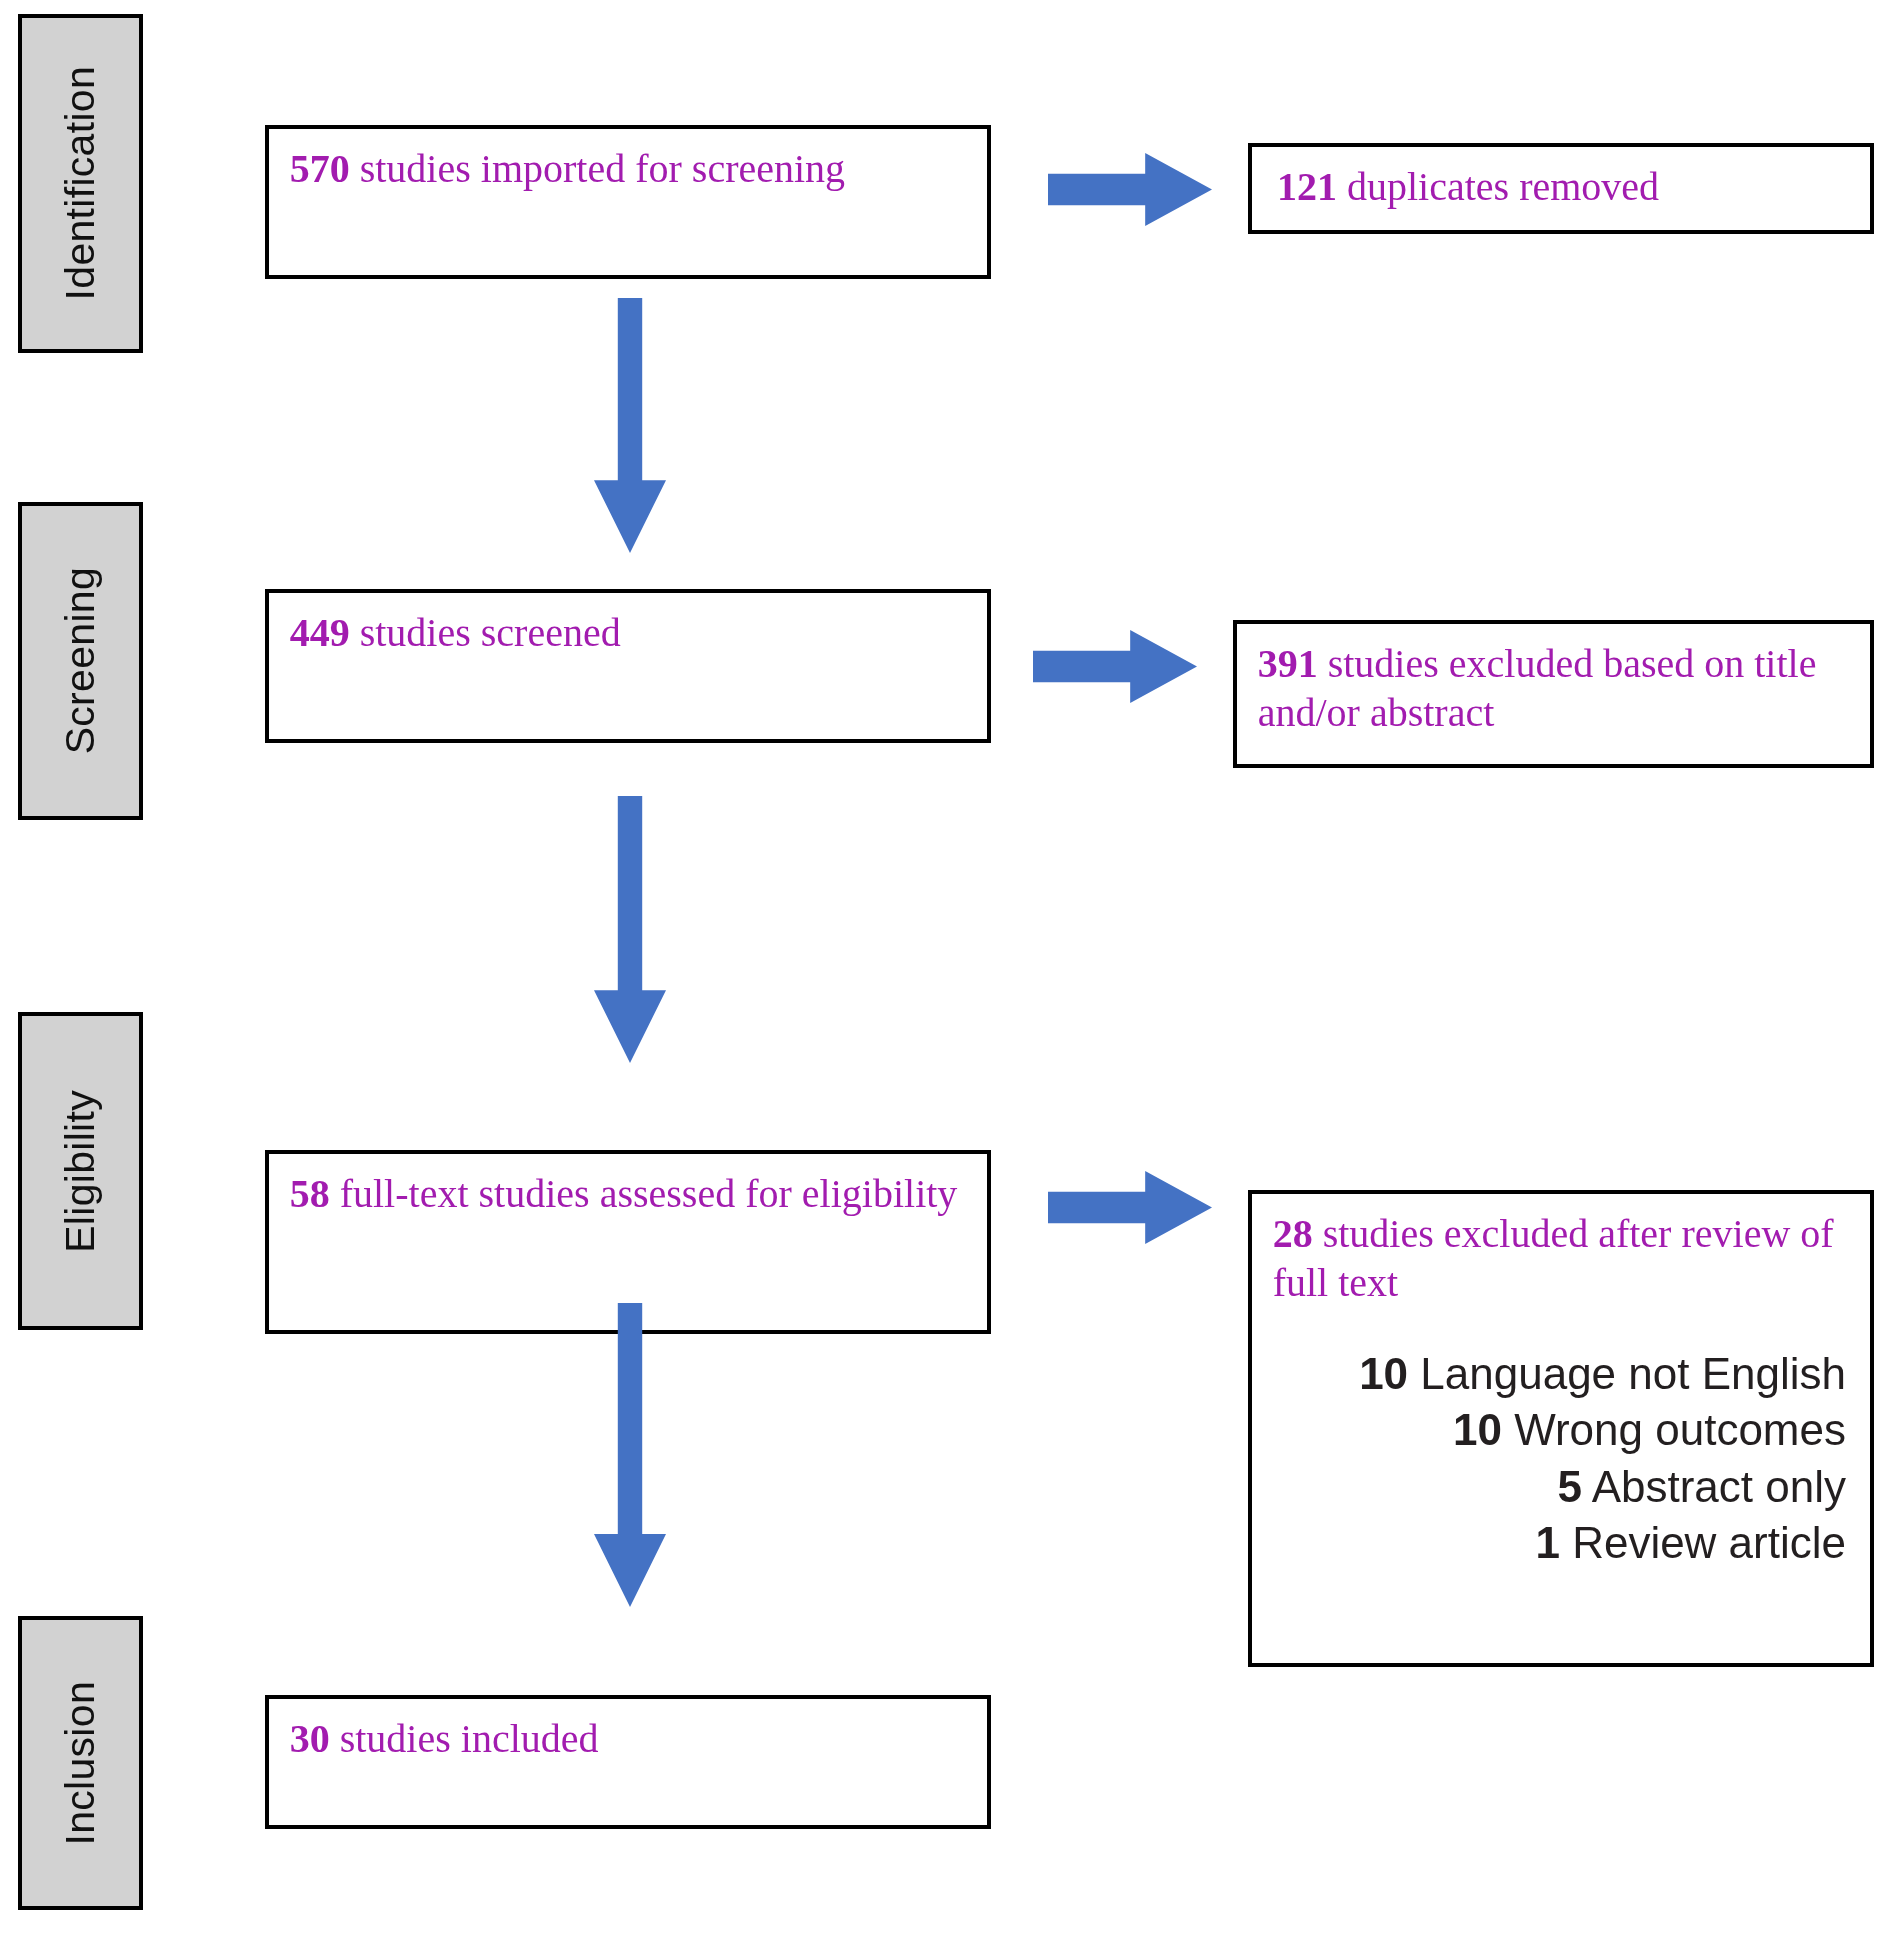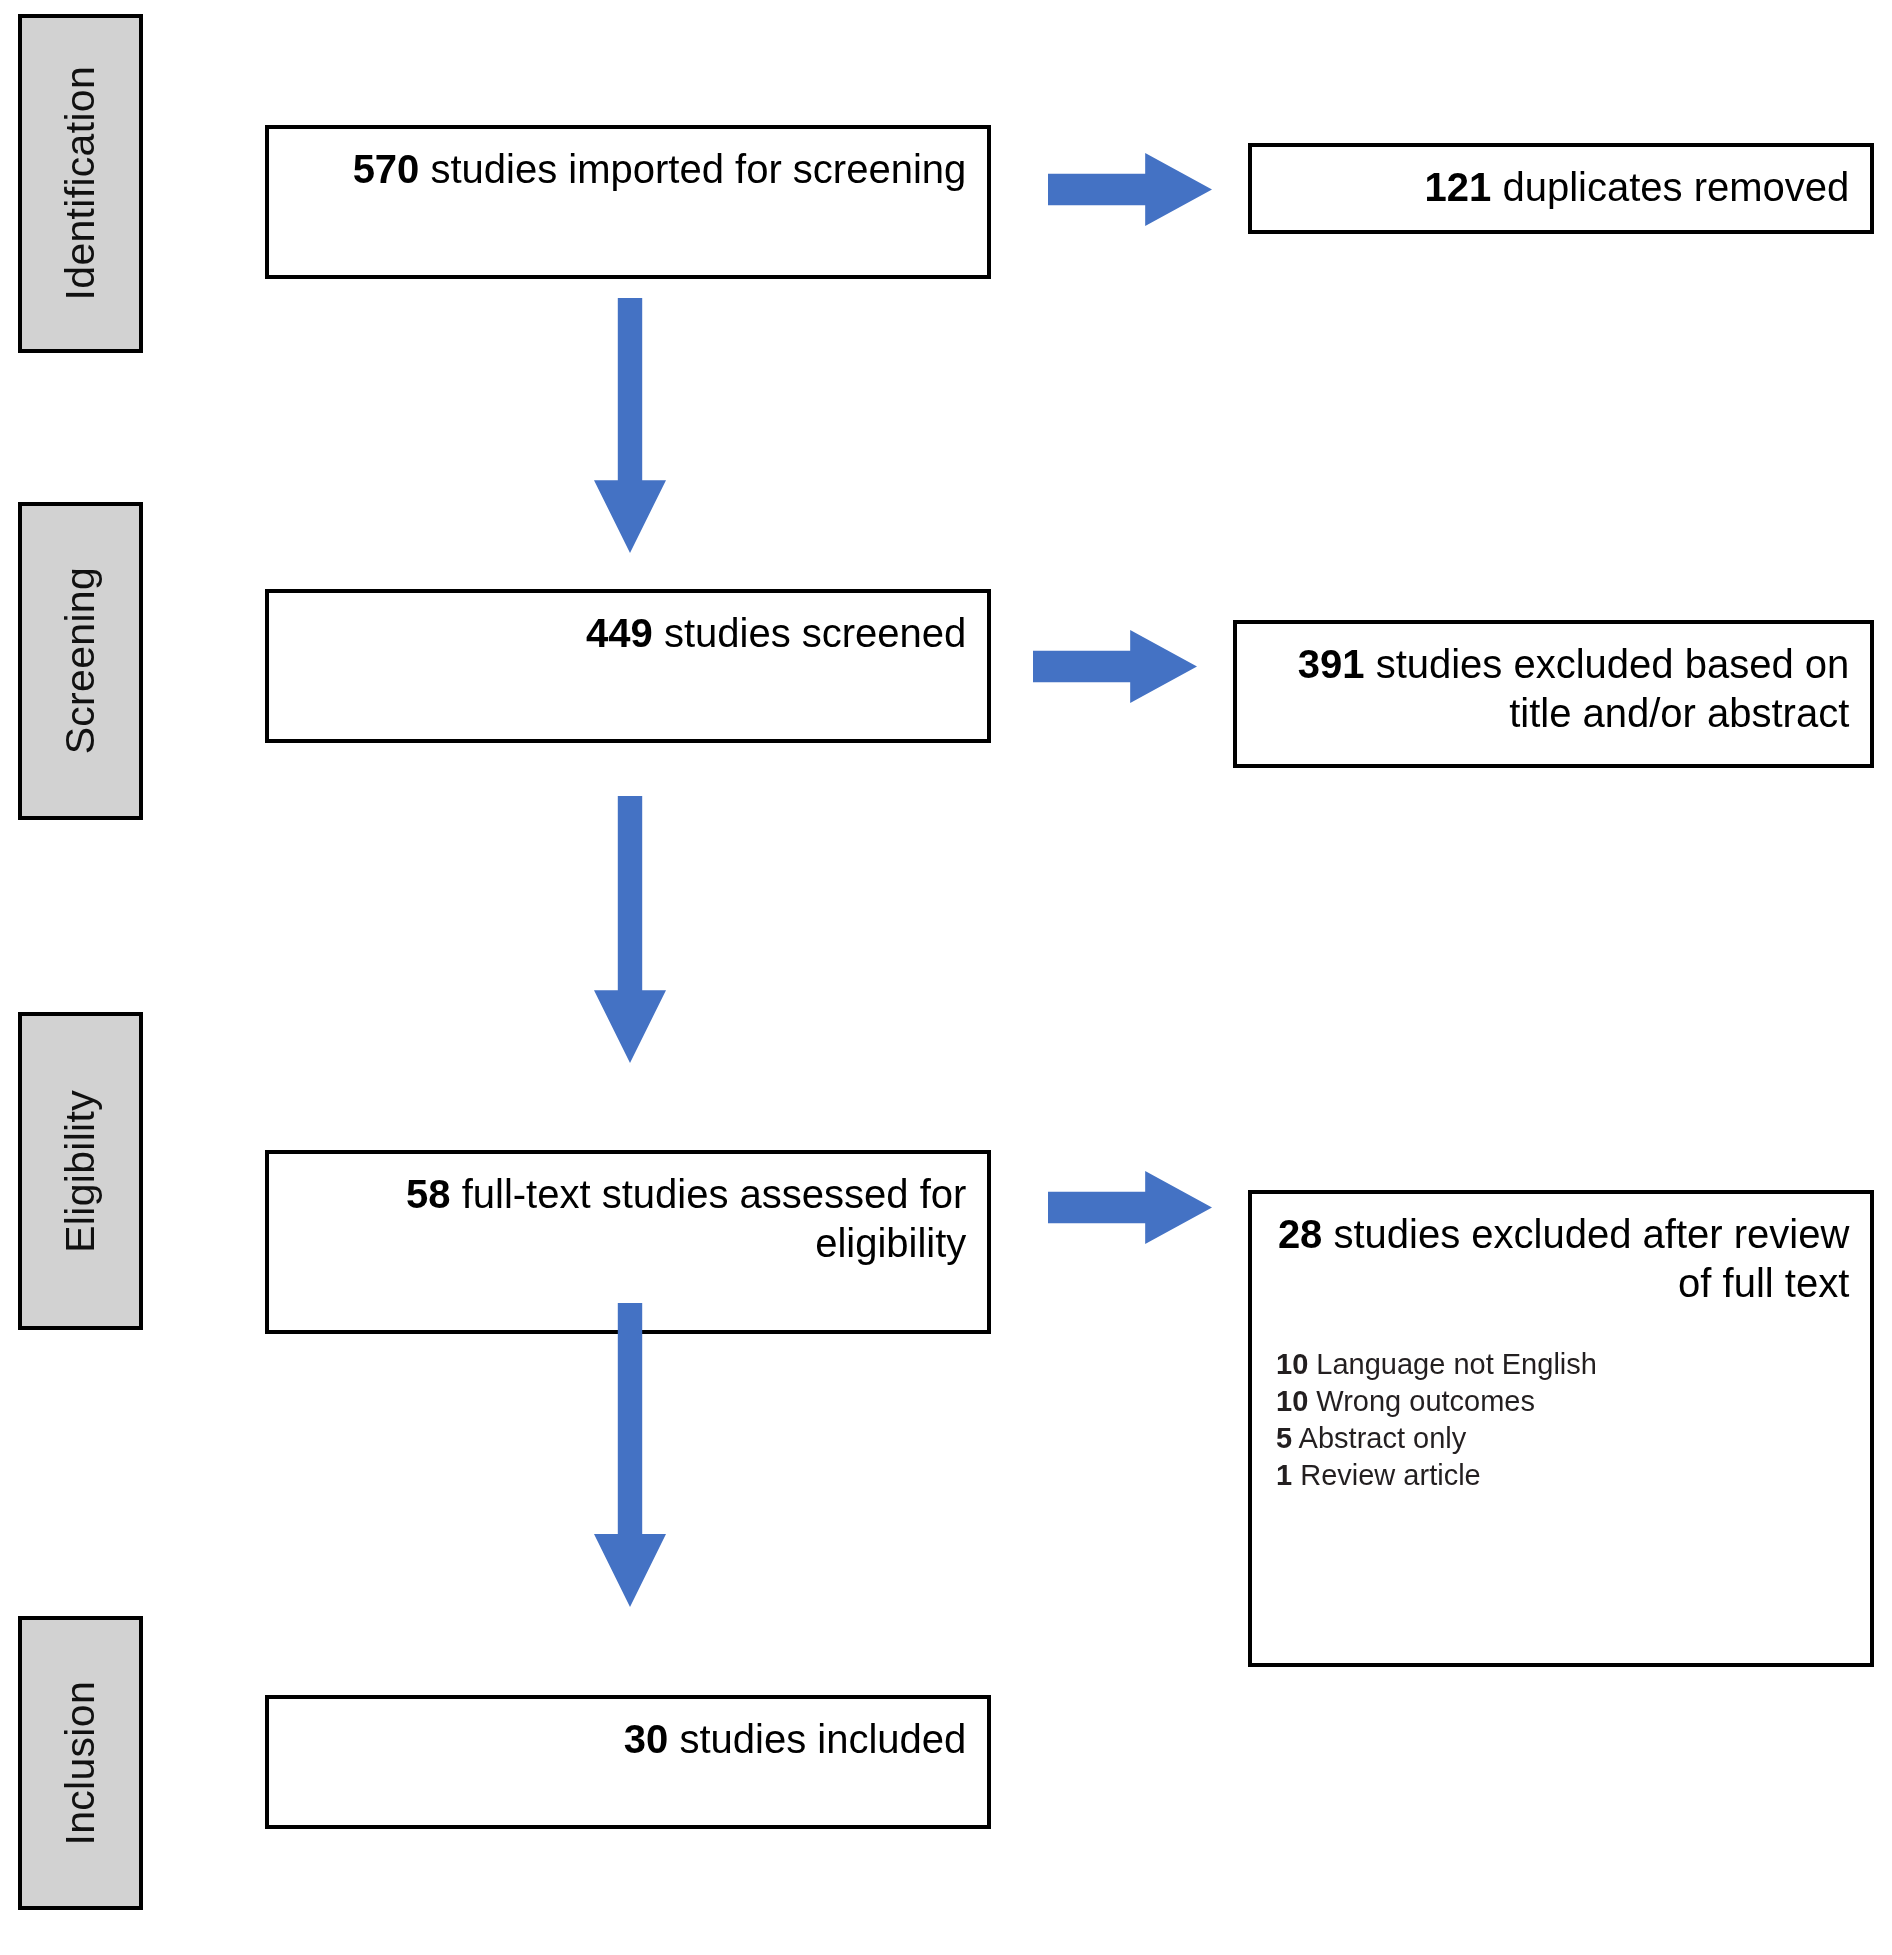--- a/index.html
+++ b/index.html
@@ -45,38 +45,39 @@
     box-sizing: border-box;
     background: #ffffff;
     border: 4.3px solid #000000;
     padding: 16px 20.7px 0 20.7px;
     display: block;
   }
   .flow-box .box-text {
     display: block;
     font-size: 40px;
     line-height: 1.22;
-    text-align: right;
-    color: #000000;
+    text-align: left;
+    color: #a21caf;
     white-space: pre-line;
+    font-family: Liberation Serif, serif;
   }
   .flow-box .box-text .lead {
     font-weight: bold;
   }
 
   
   .reason-list {
     position: absolute;
     left: 24px;
     right: 24px;
   }
   .reason-row {
-    font-size: 29px;
+    font-size: 44px;
     line-height: 1.28;
-    text-align: left;
+    text-align: right;
     color: #231f20;
     white-space: nowrap;
   }
   .reason-row .count {
     font-weight: bold;
   }
 
   
   .arrow {
     position: absolute;

